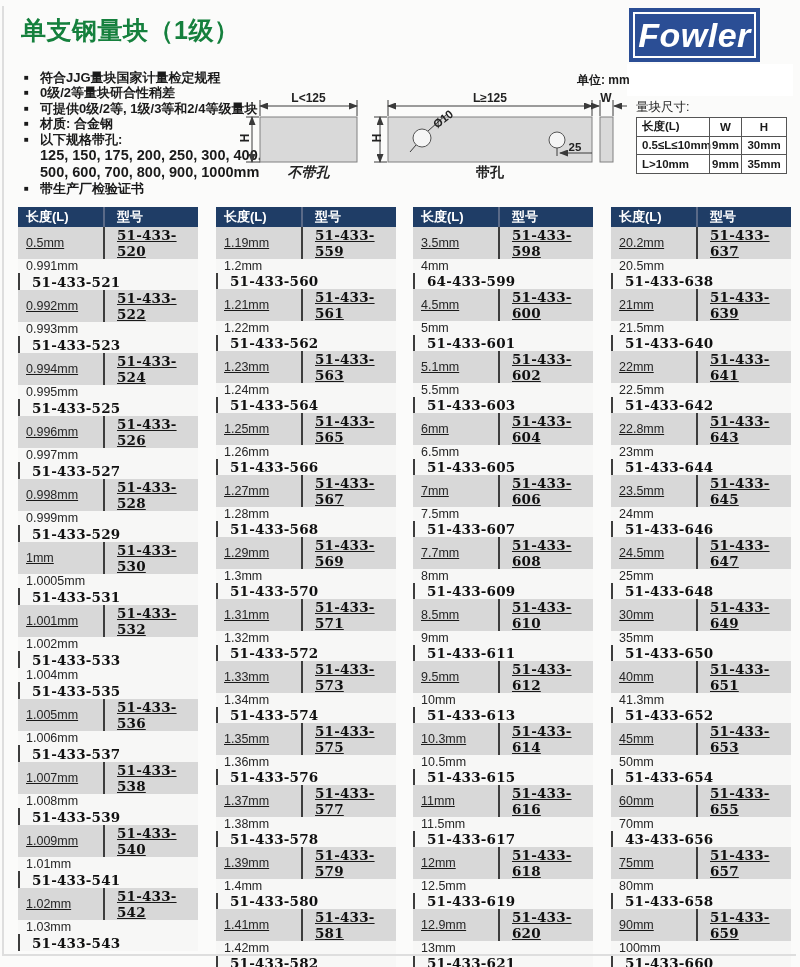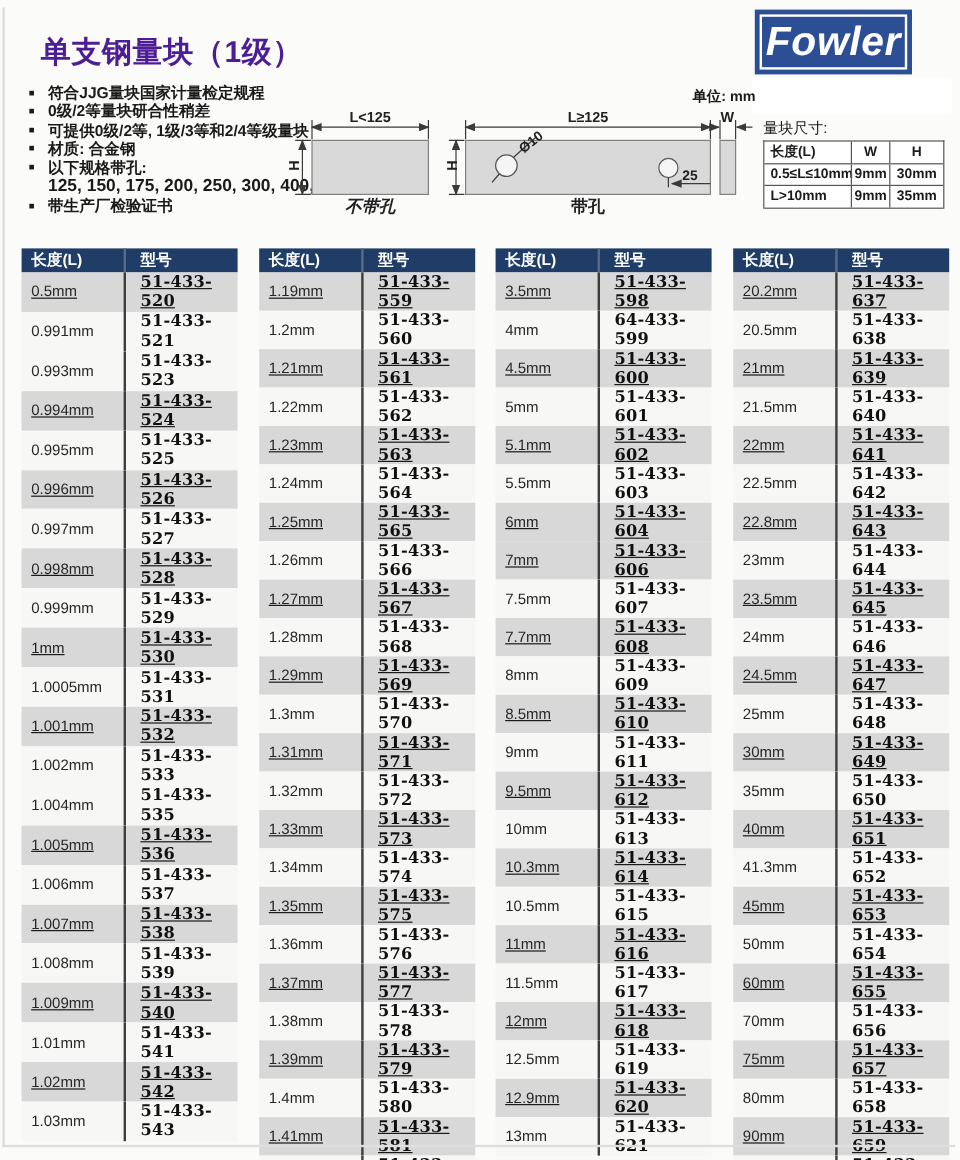--- a/index.html
+++ b/index.html
@@ -1,19 +1,19 @@
 <!DOCTYPE html>
 <html><head>
 <meta charset="utf-8">
 <style>
   html,body{margin:0;padding:0;background:#fff;}
   .page{position:relative;width:800px;height:967px;background:#fbfbfa;overflow:hidden;
         font-family:"Liberation Sans","DejaVu Sans",sans-serif;color:#1a1a1a;}
-  .title{position:absolute;left:17px;top:10px;margin:17px;font-size:25px;font-weight:bold;
-         letter-spacing:.5px;color:#4c1d95;}
+  .title{position:absolute;left:17px;top:10px;margin:4px;font-size:25px;font-weight:bold;
+         letter-spacing:.5px;color:#15803d;}
   
   .logo{position:absolute;left:629px;top:8px;width:131px;height:54px;background:#2b4e95;
         display:flex;align-items:center;justify-content:center;}
   .logo-frame{position:absolute;left:4px;top:4px;right:4px;bottom:4px;border:2px solid #fff;}
   .logo-text{position:relative;color:#fff;font-style:italic;font-weight:bold;font-size:34px;
              letter-spacing:.5px;}
   .unit-panel{position:absolute;left:627px;top:64px;width:166px;height:32px;background:#fff;}
   .unit-label{position:absolute;left:577px;top:72px;font-size:12px;font-weight:bold;}
   
   .features{position:absolute;left:24px;top:70px;}
@@ -40,21 +40,21 @@
   .scell{display:flex;align-items:center;font-size:11.5px;font-weight:bold;box-sizing:border-box;}
   .c1{width:72px;padding-left:5px;}
   .c2{width:32px;border-left:1px solid #555;justify-content:center;}
   .c3{flex:1;border-left:1px solid #555;justify-content:center;}
   
   .model-table{position:absolute;top:207px;width:180px;height:744px;display:flex;flex-direction:column;}
   #mt1{left:18px;} #mt2{left:216px;} #mt3{left:413px;} #mt4{left:611px;}
   .mrow{flex:1;display:flex;align-items:stretch;}
   .mrow.mhead{flex:0 0 20px;background:#1f3d66;color:#fff;}
   .odd{background:#d8d8d8;text-decoration:underline;}
-  .even{background:#f7f7f6;}
+  .even{background:#f7f7f6;flex-direction:column;}
   .mcell{display:flex;align-items:center;box-sizing:border-box;}
   .mlen{width:85px;padding-left:8px;font-size:12.5px;color:#262626;}
   .mmodel{flex:1;border-left:2px solid #3d3d3d;padding-left:12px;
           font-family:"DejaVu Serif","Liberation Serif",serif;font-weight:bold;
           font-size:13.5px;color:#101010;letter-spacing:.2px;}
   .mhead .mlen{font-size:13px;font-weight:bold;color:#fff;}
   .mhead .mmodel{font-family:"Liberation Sans",sans-serif;font-size:13px;font-weight:bold;
                  color:#fff;border-left-color:#5a6a88;letter-spacing:0;text-align:right;}
   
   .scan-left{position:absolute;left:2px;top:6px;width:2px;height:950px;background:#dedede;}
@@ -93,20 +93,24 @@
         <span class="ftext">材质: 合金钢</span>
       </div>
       <div class="feat">
         <span class="bullet">■</span>
         <span class="ftext">以下规格带孔:</span>
       </div>
       <div class="feat big">
         <span class="bullet"></span>
         <span class="ftext">125, 150, 175, 200, 250, 300, 400,</span>
       </div>
+      <div class="feat big">
+        <span class="bullet"></span>
+        <span class="ftext">500, 600, 700, 800, 900, 1000mm</span>
+      </div>
       <div class="feat">
         <span class="bullet">■</span>
         <span class="ftext">带生产厂检验证书</span>
       </div>
     </div>
 
   <svg class="diagram" width="392" height="95" viewBox="0 0 392 95">
     <defs>
       <marker id="ae" markerWidth="9" markerHeight="7" refX="8" refY="3.5" orient="auto" markerUnits="userSpaceOnUse">
         <path d="M0,0L9,3.5L0,7Z" fill="#3a3a3a"></path>
@@ -180,20 +184,24 @@
         <div class="mcell mmodel">型号</div>
       </div>
       <div class="mrow odd">
         <div class="mcell mlen">0.5mm</div>
         <div class="mcell mmodel">51-433-520</div>
       </div>
       <div class="mrow even">
         <div class="mcell mlen">0.991mm</div>
         <div class="mcell mmodel">51-433-521</div>
       </div>
+      <div class="mrow odd">
+        <div class="mcell mlen">0.992mm</div>
+        <div class="mcell mmodel">51-433-522</div>
+      </div>
       <div class="mrow even">
         <div class="mcell mlen">0.993mm</div>
         <div class="mcell mmodel">51-433-523</div>
       </div>
       <div class="mrow odd">
         <div class="mcell mlen">0.994mm</div>
         <div class="mcell mmodel">51-433-524</div>
       </div>
       <div class="mrow even">
         <div class="mcell mlen">0.995mm</div>
@@ -396,20 +404,24 @@
         <div class="mcell mmodel">51-433-602</div>
       </div>
       <div class="mrow even">
         <div class="mcell mlen">5.5mm</div>
         <div class="mcell mmodel">51-433-603</div>
       </div>
       <div class="mrow odd">
         <div class="mcell mlen">6mm</div>
         <div class="mcell mmodel">51-433-604</div>
       </div>
+      <div class="mrow even">
+        <div class="mcell mlen">6.5mm</div>
+        <div class="mcell mmodel">51-433-605</div>
+      </div>
       <div class="mrow odd">
         <div class="mcell mlen">7mm</div>
         <div class="mcell mmodel">51-433-606</div>
       </div>
       <div class="mrow even">
         <div class="mcell mlen">7.5mm</div>
         <div class="mcell mmodel">51-433-607</div>
       </div>
       <div class="mrow odd">
         <div class="mcell mlen">7.7mm</div>
@@ -544,21 +556,21 @@
       <div class="mrow even">
         <div class="mcell mlen">50mm</div>
         <div class="mcell mmodel">51-433-654</div>
       </div>
       <div class="mrow odd">
         <div class="mcell mlen">60mm</div>
         <div class="mcell mmodel">51-433-655</div>
       </div>
       <div class="mrow even">
         <div class="mcell mlen">70mm</div>
-        <div class="mcell mmodel">51-433-656</div>
+        <div class="mcell mmodel">43-433-656</div>
       </div>
       <div class="mrow odd">
         <div class="mcell mlen">75mm</div>
         <div class="mcell mmodel">51-433-657</div>
       </div>
       <div class="mrow even">
         <div class="mcell mlen">80mm</div>
         <div class="mcell mmodel">51-433-658</div>
       </div>
       <div class="mrow odd">

